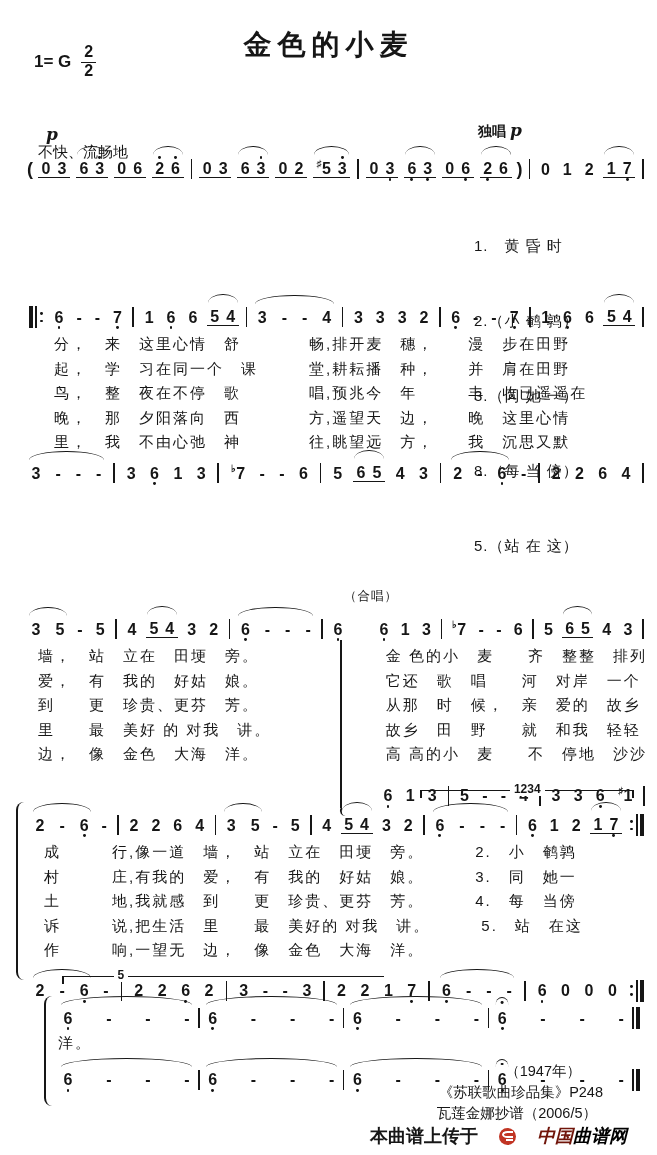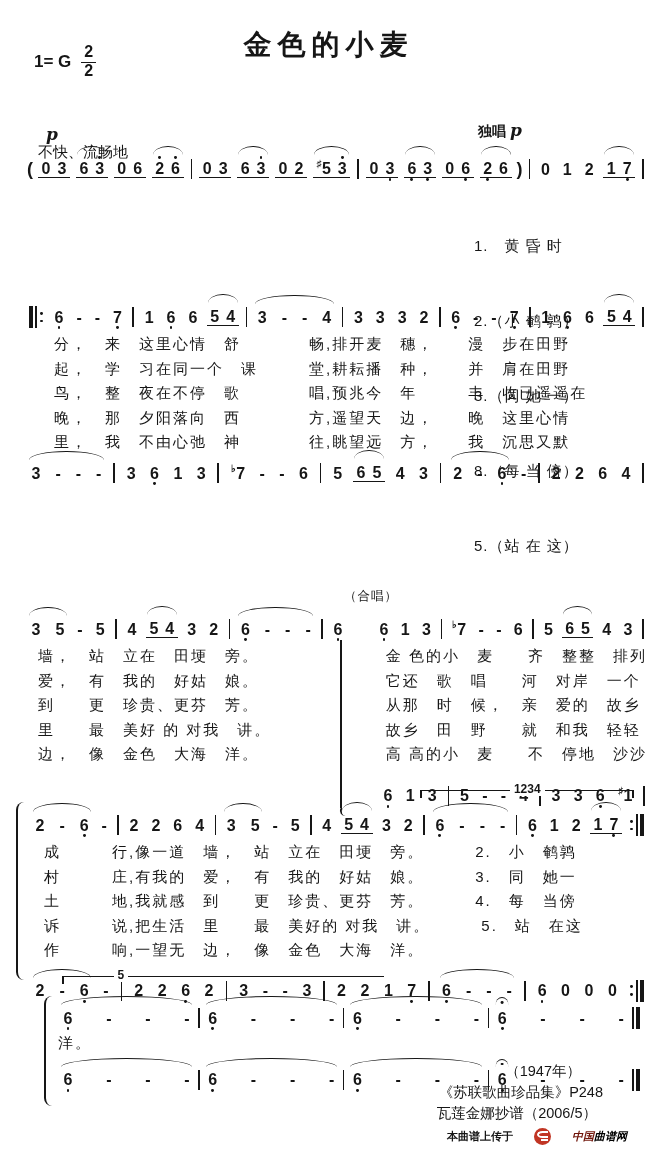--- a/index.html
+++ b/index.html
@@ -54,21 +54,21 @@
   .brace{position:absolute;width:8px;border-left:2.2px solid #161616;border-radius:8px 0 0 8px;}
   .cbrak{position:absolute;width:8px;border-left:2.6px solid #161616;}
   .cbrak::after{content:"";position:absolute;left:-2.6px;bottom:-8px;width:8px;height:8px;
       border-left:2.2px solid #161616;border-bottom:0;border-radius:0 0 0 10px;transform:skewX(-18deg);}
   .choirlabel{position:absolute;font-size:12.5px;letter-spacing:1px;}
   
   .footer{position:absolute;right:30px;bottom:8px;text-align:right;font-size:14.5px;line-height:21px;}
   .footer .f1{padding-right:46px;}
   .footer .f2{padding-right:24px;}
   .footer .f3{padding-right:30px;}
-  .footrow{display:flex;align-items:center;justify-content:flex-end;gap:21px;font-weight:bold;font-size:11px;margin-top:2px;}
+  .footrow{display:flex;align-items:center;justify-content:flex-end;gap:21px;font-weight:bold;font-size:18px;margin-top:2px;}
   .logo{width:17px;height:17px;border-radius:50%;position:relative;display:inline-block;}
   .logo::before{content:"";position:absolute;inset:3px 3px 7px 3px;border:2px solid #fff;border-right:none;border-radius:50% 0 0 50%;}
   .logo::after{content:"";position:absolute;left:7px;right:3px;bottom:4px;height:2px;background:#fff;}
   .sitename b{font-style:italic;}
 </style>
 </head>
 <body>
 
 <div class="sheet">
 

